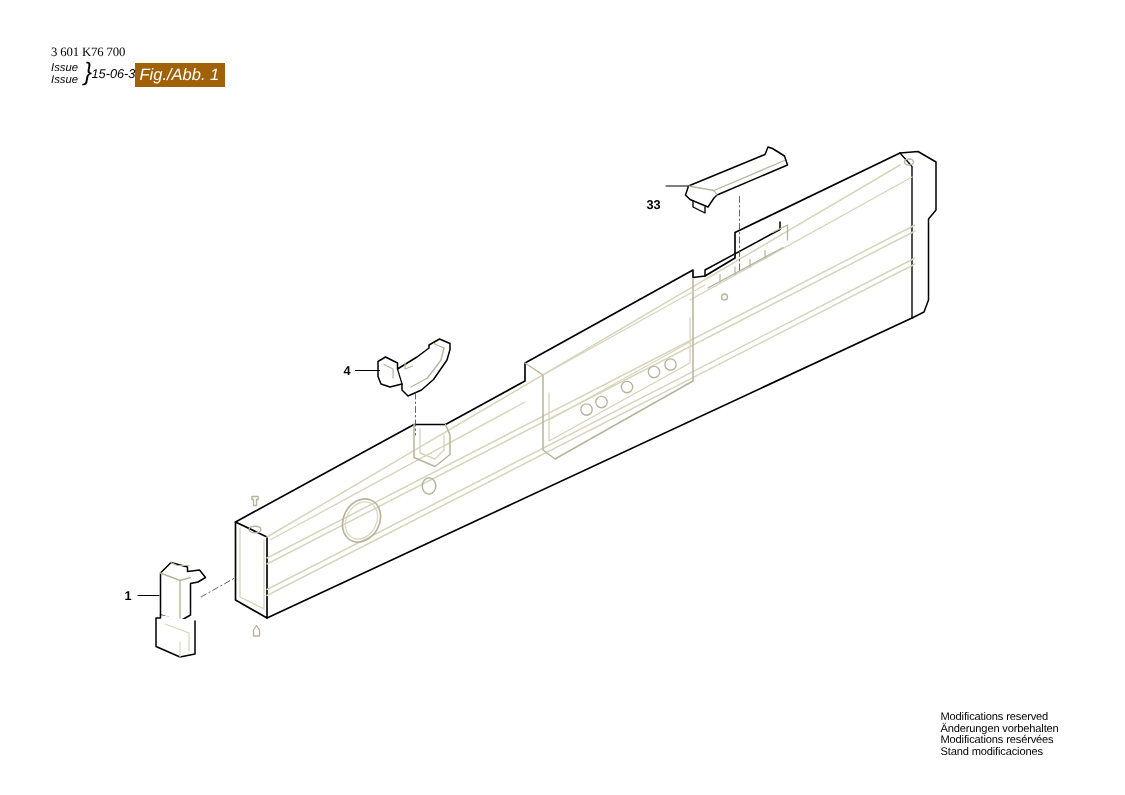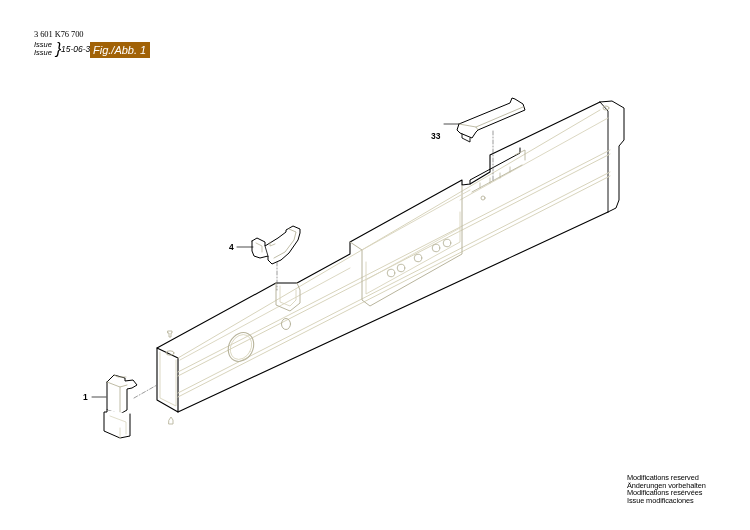--- a/index.html
+++ b/index.html
@@ -138,14 +138,14 @@
 </svg>
 
 <div class="callout" style="left:83px; top:392px;">1</div>
 <div class="callout" style="left:229px; top:242px;">4</div>
 <div class="callout" style="left:431px; top:119px;margin-top:12px;">33</div>
 
 <div class="footer">
   <div>Modifications reserved</div>
   <div>Änderungen vorbehalten</div>
   <div>Modifications resérvées</div>
-  <div>Issue modificaciones</div>
+  <div>Stand modificaciones</div>
 </div>
 
 </body></html>

